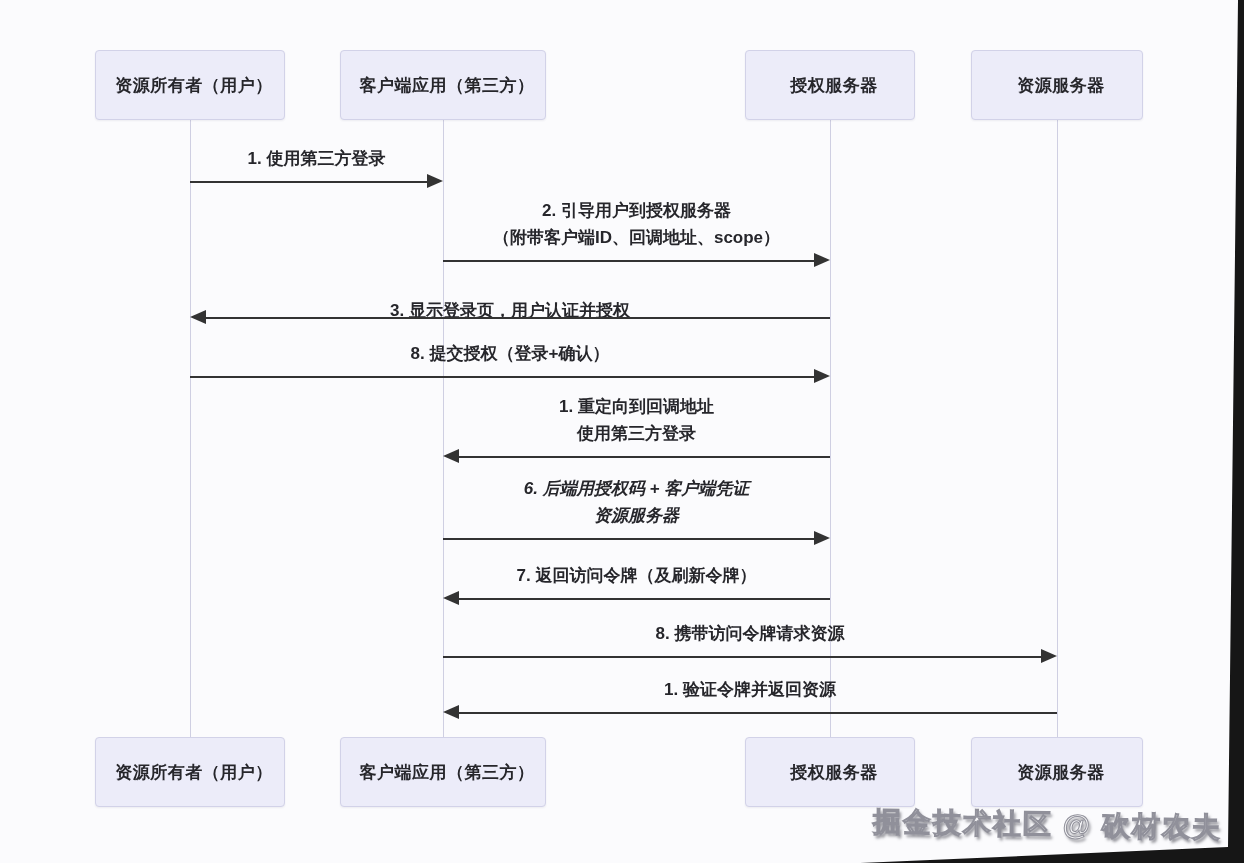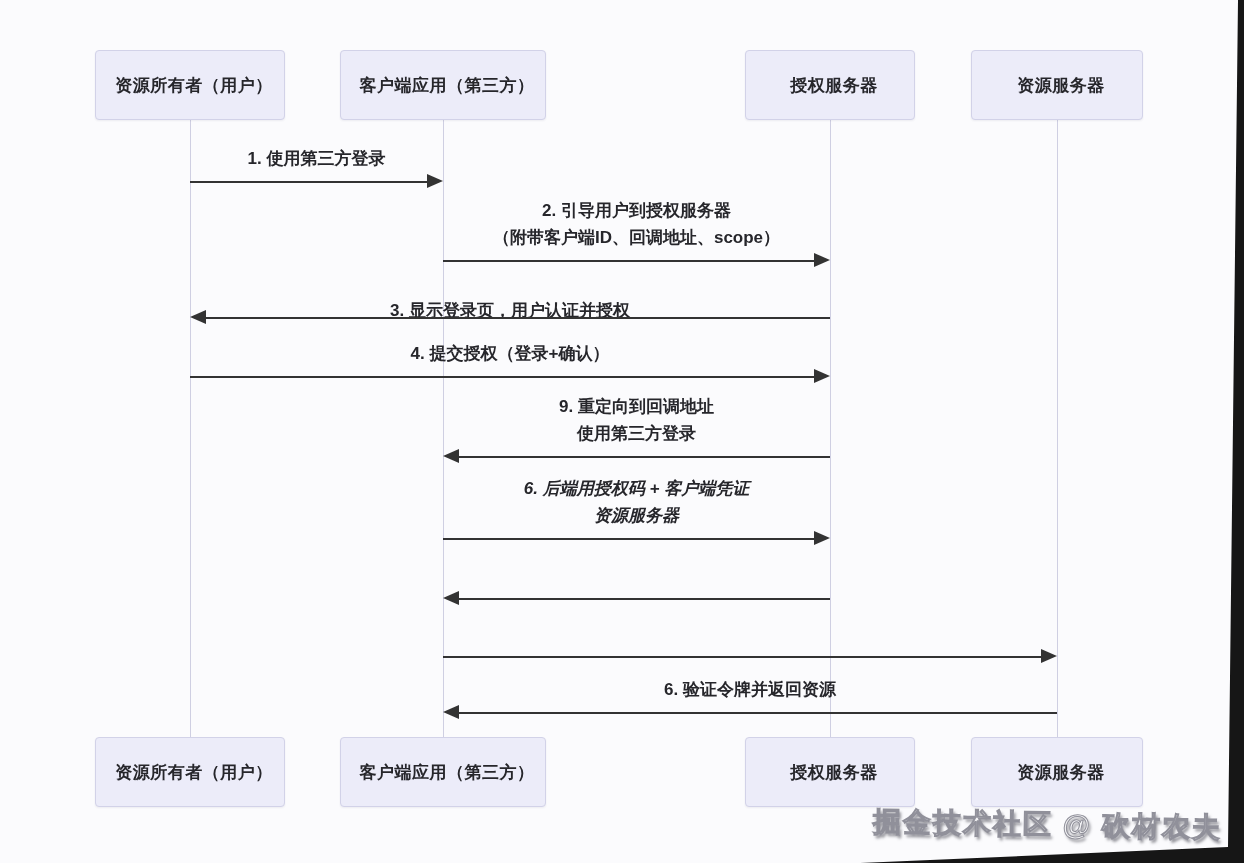--- a/index.html
+++ b/index.html
@@ -101,41 +101,47 @@
         <div>（附带客户端ID、回调地址、scope）</div>
       </div>
       <div class="msg-line" style="top: 260px; width: 373px; left: 443px;"></div>
       <div class="arrowhead right" style="top: 253px; left: 814px;"></div>
       <div class="msg-label" style="left: 190px; width: 640px; top: 281px; margin-top: 16px;">
         <div>3. 显示登录页，用户认证并授权</div>
       </div>
       <div class="msg-line" style="top: 317px; width: 626px; left: 204px;"></div>
       <div class="arrowhead left" style="top: 310px; left: 190px;"></div>
       <div class="msg-label" style="left: 190px; width: 640px; top: 340px;">
-        <div>4. 提交授权（登录+确认）</div>
+        <div>8. 提交授权（登录+确认）</div>
       </div>
       <div class="msg-line" style="top: 376px; width: 626px; left: 190px;"></div>
       <div class="arrowhead right" style="top: 369px; left: 814px;"></div>
       <div class="msg-label" style="left: 316.5px; width: 640px; top: 393px;">
-        <div>9. 重定向到回调地址</div>
+        <div>1. 重定向到回调地址</div>
         <div>使用第三方登录</div>
       </div>
       <div class="msg-line" style="top: 456px; width: 373px; left: 457px;"></div>
       <div class="arrowhead left" style="top: 449px; left: 443px;"></div>
       <div class="msg-label" style="left: 316.5px; width: 640px; top: 475px; font-style: italic;">
         <div>6. 后端用授权码 + 客户端凭证</div>
         <div>资源服务器</div>
       </div>
       <div class="msg-line" style="top: 538px; width: 373px; left: 443px;"></div>
       <div class="arrowhead right" style="top: 531px; left: 814px;"></div>
+      <div class="msg-label" style="left: 316.5px; width: 640px; top: 562px;">
+        <div>7. 返回访问令牌（及刷新令牌）</div>
+      </div>
       <div class="msg-line" style="top: 598px; width: 373px; left: 457px;"></div>
       <div class="arrowhead left" style="top: 591px; left: 443px;"></div>
+      <div class="msg-label" style="left: 430px; width: 640px; top: 620px;">
+        <div>8. 携带访问令牌请求资源</div>
+      </div>
       <div class="msg-line" style="top: 656px; width: 600px; left: 443px;"></div>
       <div class="arrowhead right" style="top: 649px; left: 1041px;"></div>
       <div class="msg-label" style="left: 430px; width: 640px; top: 676px;">
-        <div>6. 验证令牌并返回资源</div>
+        <div>1. 验证令牌并返回资源</div>
       </div>
       <div class="msg-line" style="top: 712px; width: 600px; left: 457px;"></div>
       <div class="arrowhead left" style="top: 705px; left: 443px;"></div>
     </div>
   <div id="dark-corner"></div>
   <div id="watermark">掘金技术社区 @ 砍材农夫</div>
 </div>
 
 </body></html>

